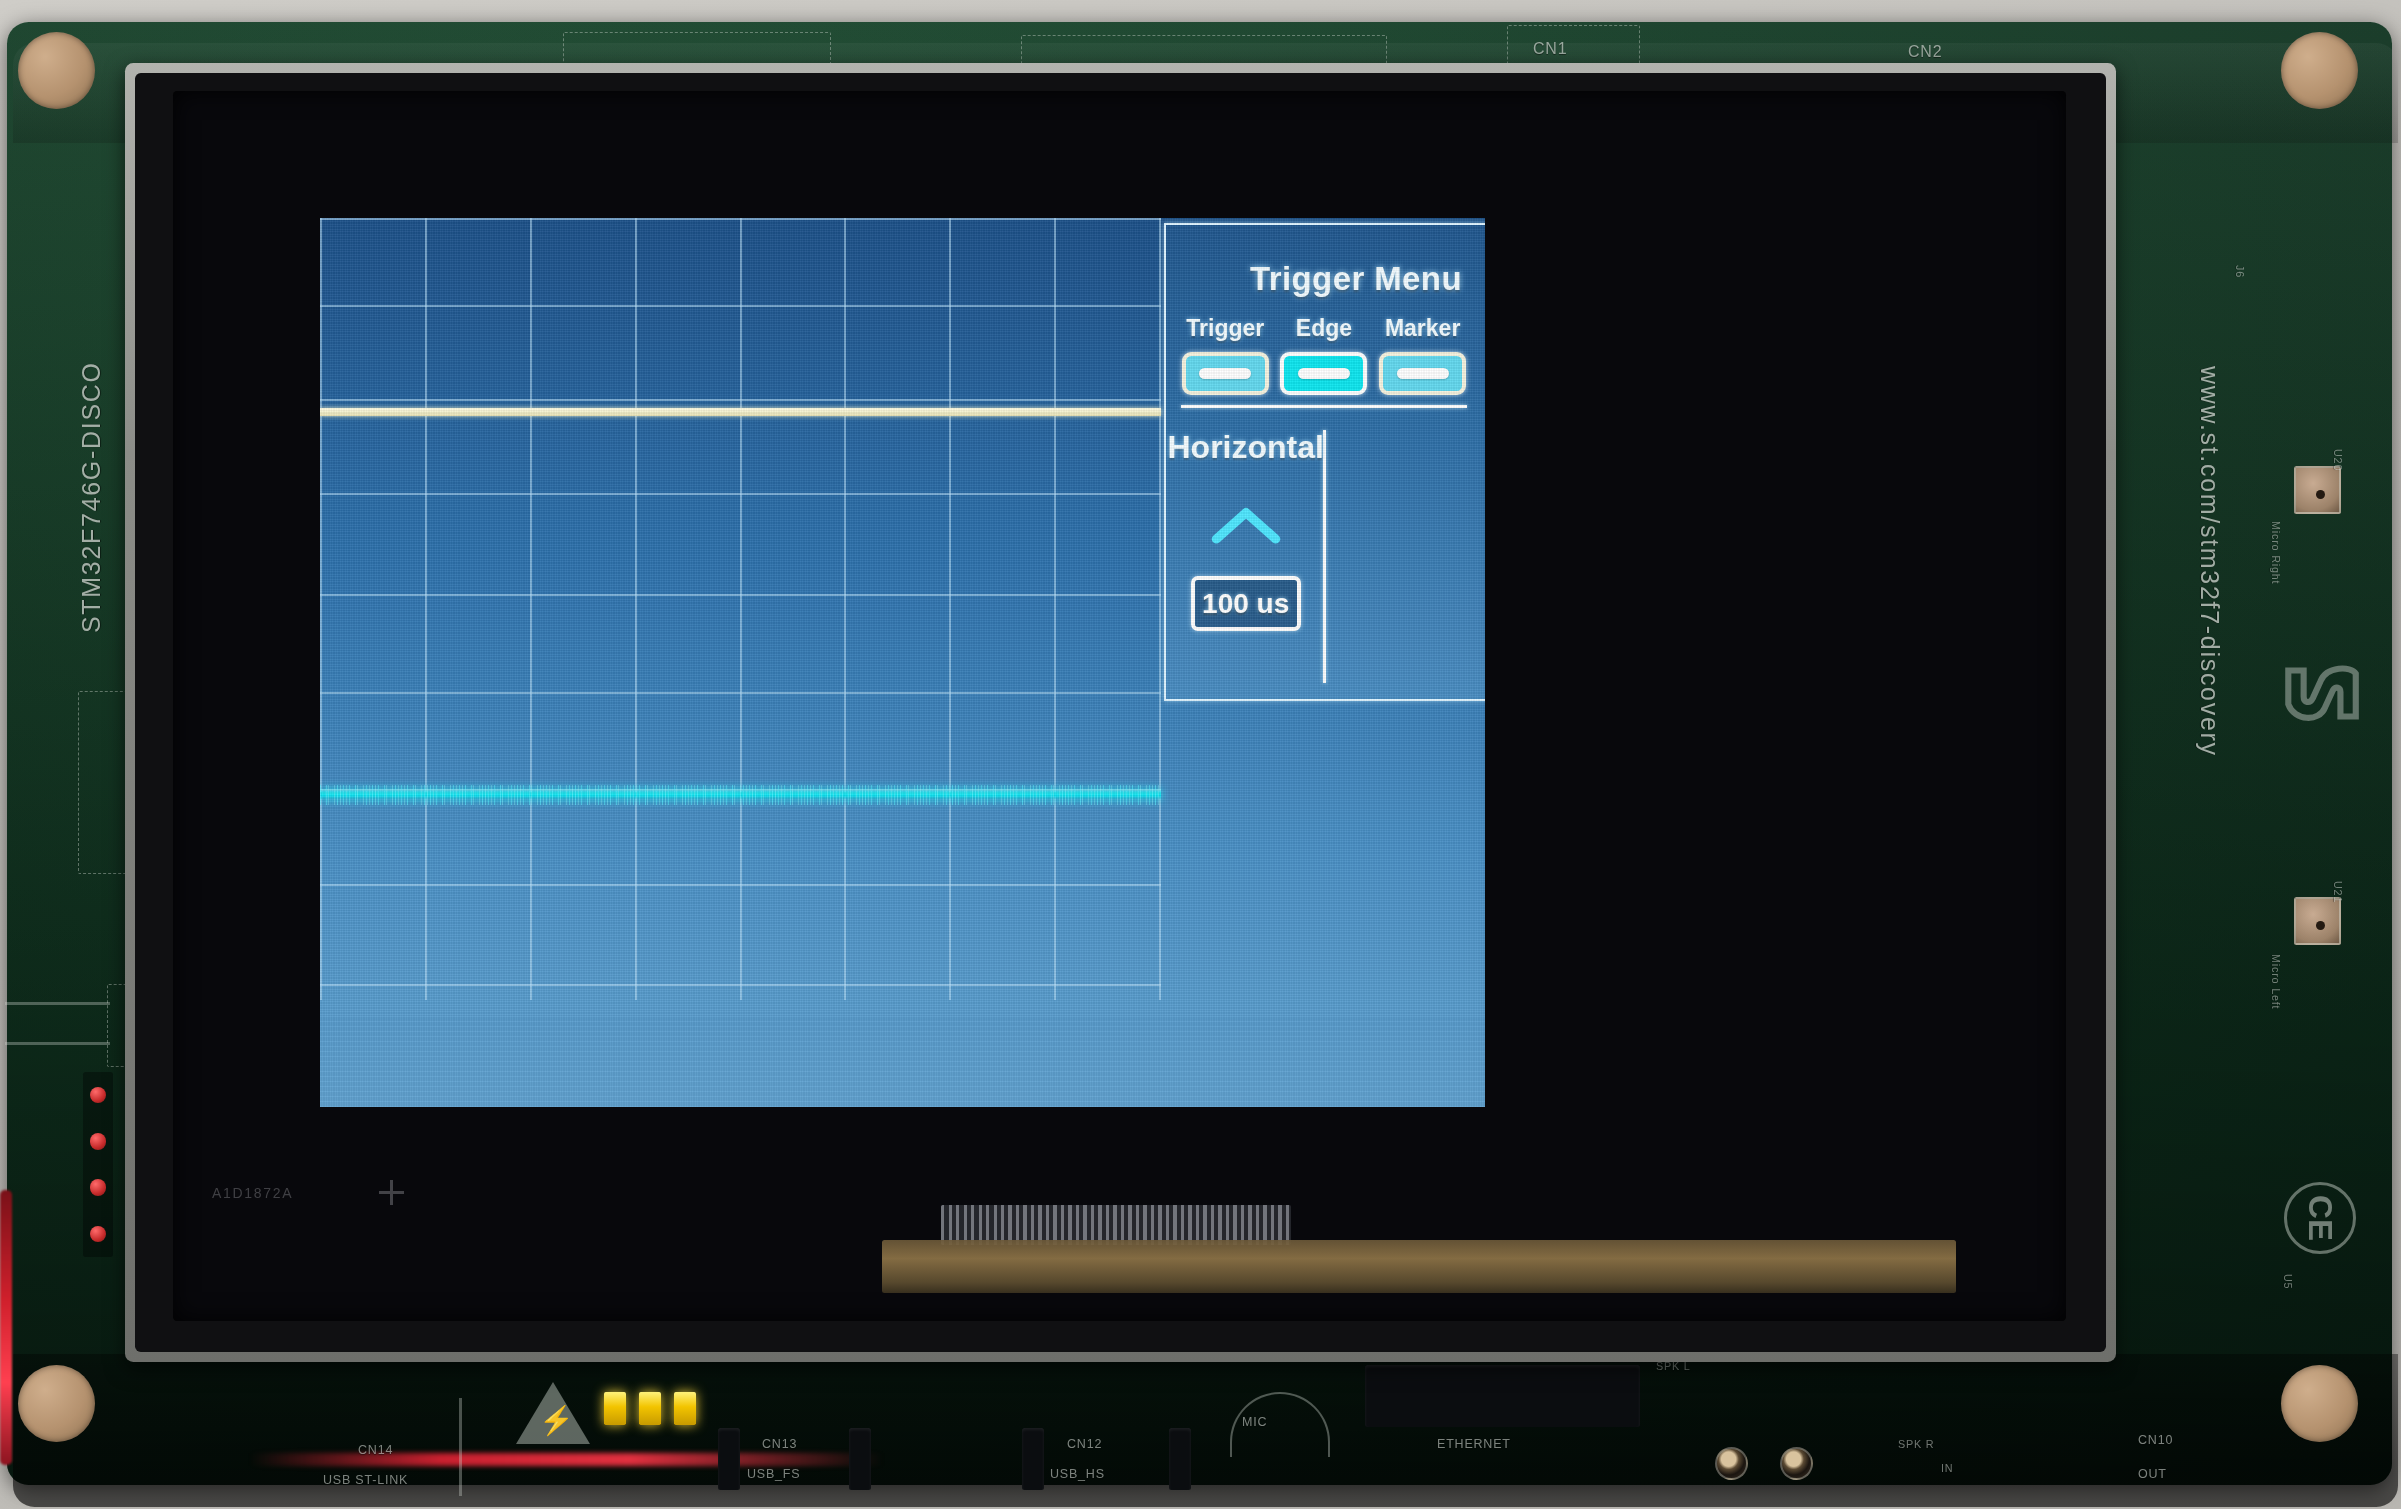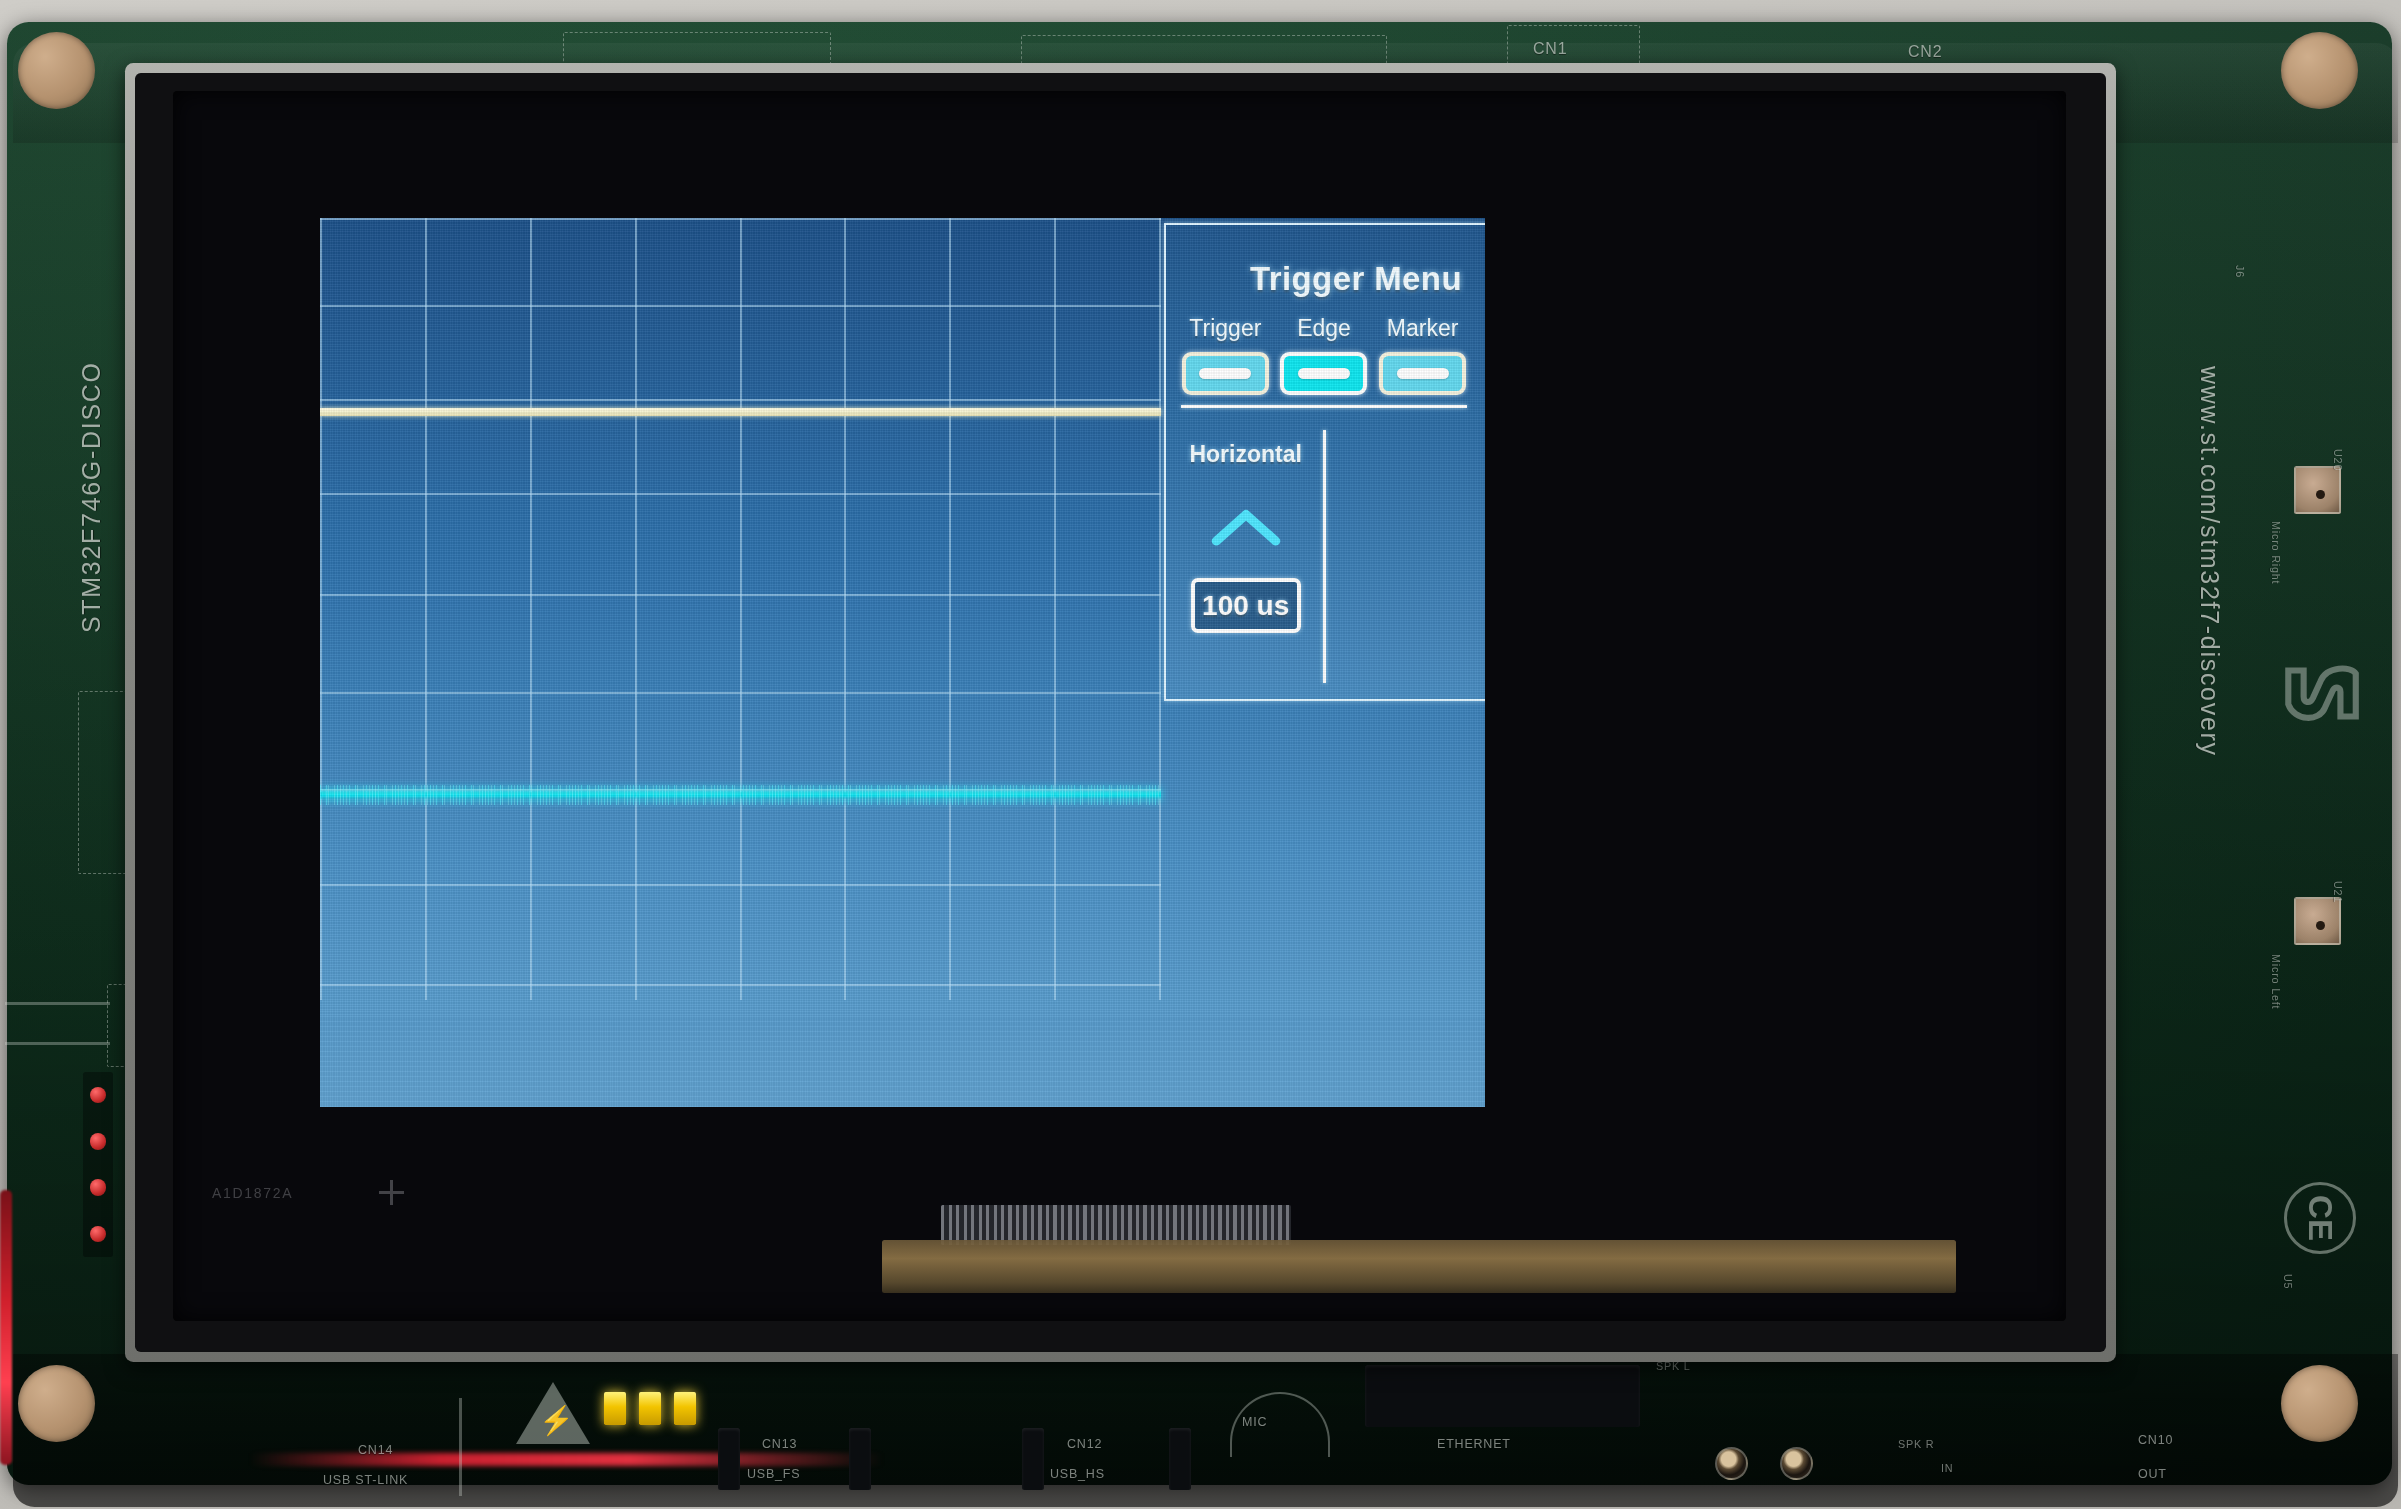--- a/index.html
+++ b/index.html
@@ -191,21 +191,21 @@
     text-align:center; color:#f2fbff; font-size:33px; font-weight:bold;
     letter-spacing:0.4px;
     text-shadow:0 0 6.7px rgba(170,225,255,.9), 0 1.7px 2.5px rgba(0,0,0,.45);
   }
   .toggle-row{
     position:absolute; left:10px; top:90px; width:296px;
     display:flex; justify-content:space-around; align-items:flex-start;
   }
   .toggle-cell{ display:flex; flex-direction:column; align-items:center; width:93px; }
   .toggle-label{
-    color:#f4fcff; font-size:23px; font-weight:normal; margin-bottom:10px;
+    color:#f4fcff; font-size:23px; font-weight:bold; margin-bottom:10px;
     text-shadow:0 0 5px rgba(160,220,255,.85), 0 1.7px 1.7px rgba(0,0,0,.4);
     white-space:nowrap;
   }
   .toggle-sw{
     width:87px; height:43px; border-radius:9.2px;
     border:4.2px solid #f6f3df;
     background:#63d9ef;
     display:flex; align-items:center; justify-content:center;
     box-shadow:0 0 5.8px rgba(230,245,255,.75);
   }
@@ -226,21 +226,21 @@
   .axis-divider{
     position:absolute; left:157px; top:6.7px; width:3.3px; height:253px;
     background:#ffffff; box-shadow:0 0 4.2px rgba(200,240,255,.8);
   }
   .axis-col{
     position:absolute; top:0; width:156px; display:flex; flex-direction:column; align-items:center;
   }
   .axis-col.left{ left:1.7px; }
   .axis-col.right{ left:160px; }
   .axis-label{
-    color:#f4fcff; font-size:23px; font-weight:bold; margin-top:18px;
+    color:#f4fcff; font-size:32px; font-weight:bold; margin-top:6px;
     text-shadow:0 0 5px rgba(160,220,255,.85), 0 1.7px 1.7px rgba(0,0,0,.4);
     white-space:nowrap;
   }
   .chev{ margin-top:40px; width:70px; height:38px; }
   .value-box{
     margin-top:32px;
     min-width:110px; height:55px; padding:0 6.7px;
     border:4.2px solid #ffffff; border-radius:6.7px;
     background:rgba(22,62,102,.55);
     display:flex; align-items:center; justify-content:center;

